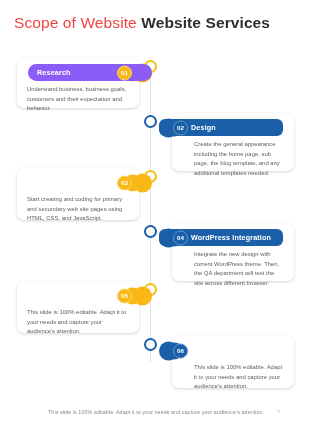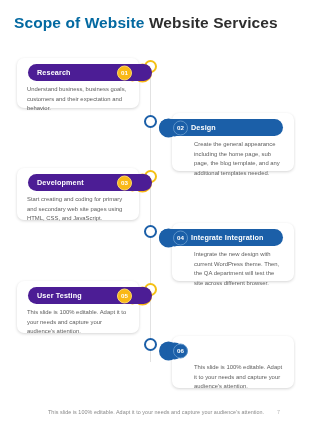--- a/index.html
+++ b/index.html
@@ -19,21 +19,21 @@
   .title {
     position: absolute;
     left: 14px;
     top: 14px;
     width: 268px;
     font-size: 15.5px;
     letter-spacing: 0.1px;
     color: #3a3a3a;
     white-space: nowrap;
   }
-  .title .t-light { font-weight: 700; color: #0369a1; }
+  .title .t-light { font-weight: 400; color: #ef4444; }
   .title .t-bold  { font-weight: 700; color: #2e2e2e; }
 
   
   .timeline-line {
     position: absolute;
     left: 150px;
     top: 66px;
     width: 1px;
     height: 296px;
     background: #e2e2e2;
@@ -64,22 +64,22 @@
   
   .bar {
     position: absolute;
     top: 6px;
     height: 17px;
     border-radius: 9px;
     display: flex;
     align-items: center;
     box-sizing: border-box;
   }
-  .bar-yellow { background: #4c1d95; }
-  .bar-blue   { background: #1b5fa8; }
+  .bar-yellow { background: #8b5cf6; }
+  .bar-blue   { background: #1b5fa8; border-radius: 6px; }
 
   
   .bar-l {
     left: 11px;
     width: 124px;
     padding-left: 9px;
     justify-content: flex-start;
   }
   
   .bar-r {
@@ -196,45 +196,39 @@
         <span class="bar-label">Design</span>
       </div>
       <div class="badge badge-blue" style="top: 15px; left: 1px;">
         <span class="badge-num">02</span>
       </div>
       <div class="body-text">Create the general appearance including the home page, sub page, the blog template, and any additional templates needed.</div>
     </div>
     <div class="card card-left" style="top: 168px; height: 52px;">
       <div class="lobe lobe-yellow" style="width: 19px; height: 19px; top: 15px; transform: translateY(-50%); left: 116px;"></div>
       <div class="lobe lobe-yellow" style="width: 17px; height: 17px; top: 15px; left: 107px;"></div>
-      <div class="bar bar-yellow bar-l">
-        <span class="bar-label">Development</span>
-      </div>
       <div class="badge badge-yellow" style="top: 15px; left: 100px;">
         <span class="badge-num">03</span>
       </div>
       <div class="body-text">Start creating and coding for primary and secondary web site pages using HTML, CSS, and JavaScript.</div>
     </div>
     <div class="card card-right" style="top: 223px; height: 58px;">
       <div class="lobe lobe-blue" style="width: 19px; height: 19px; top: 15px; transform: translateY(-50%); left: -13px;"></div>
       <div class="lobe lobe-blue" style="width: 17px; height: 17px; top: 15px; left: -6px;"></div>
       <div class="bar bar-blue bar-r">
-        <span class="bar-label">Integrate Integration</span>
+        <span class="bar-label">WordPress Integration</span>
       </div>
       <div class="badge badge-blue" style="top: 15px; left: 1px;">
         <span class="badge-num">04</span>
       </div>
       <div class="body-text">Integrate the new design with current WordPress theme. Then, the QA department will test the site across different browser.</div>
     </div>
     <div class="card card-left" style="top: 281px; height: 52px;">
       <div class="lobe lobe-yellow" style="width: 19px; height: 19px; top: 15px; transform: translateY(-50%); left: 116px;"></div>
       <div class="lobe lobe-yellow" style="width: 17px; height: 17px; top: 15px; left: 107px;"></div>
-      <div class="bar bar-yellow bar-l">
-        <span class="bar-label">User Testing</span>
-      </div>
       <div class="badge badge-yellow" style="top: 15px; left: 100px;">
         <span class="badge-num">05</span>
       </div>
       <div class="body-text">This slide is 100% editable. Adapt it to your needs and capture your audience's attention.</div>
     </div>
     <div class="card card-right" style="top: 336px; height: 52px;">
       <div class="lobe lobe-blue" style="width: 19px; height: 19px; top: 15px; transform: translateY(-50%); left: -13px;"></div>
       <div class="lobe lobe-blue" style="width: 17px; height: 17px; top: 15px; left: -6px;"></div>
       <div class="badge badge-blue" style="top: 15px; left: 1px;">
         <span class="badge-num">06</span>

